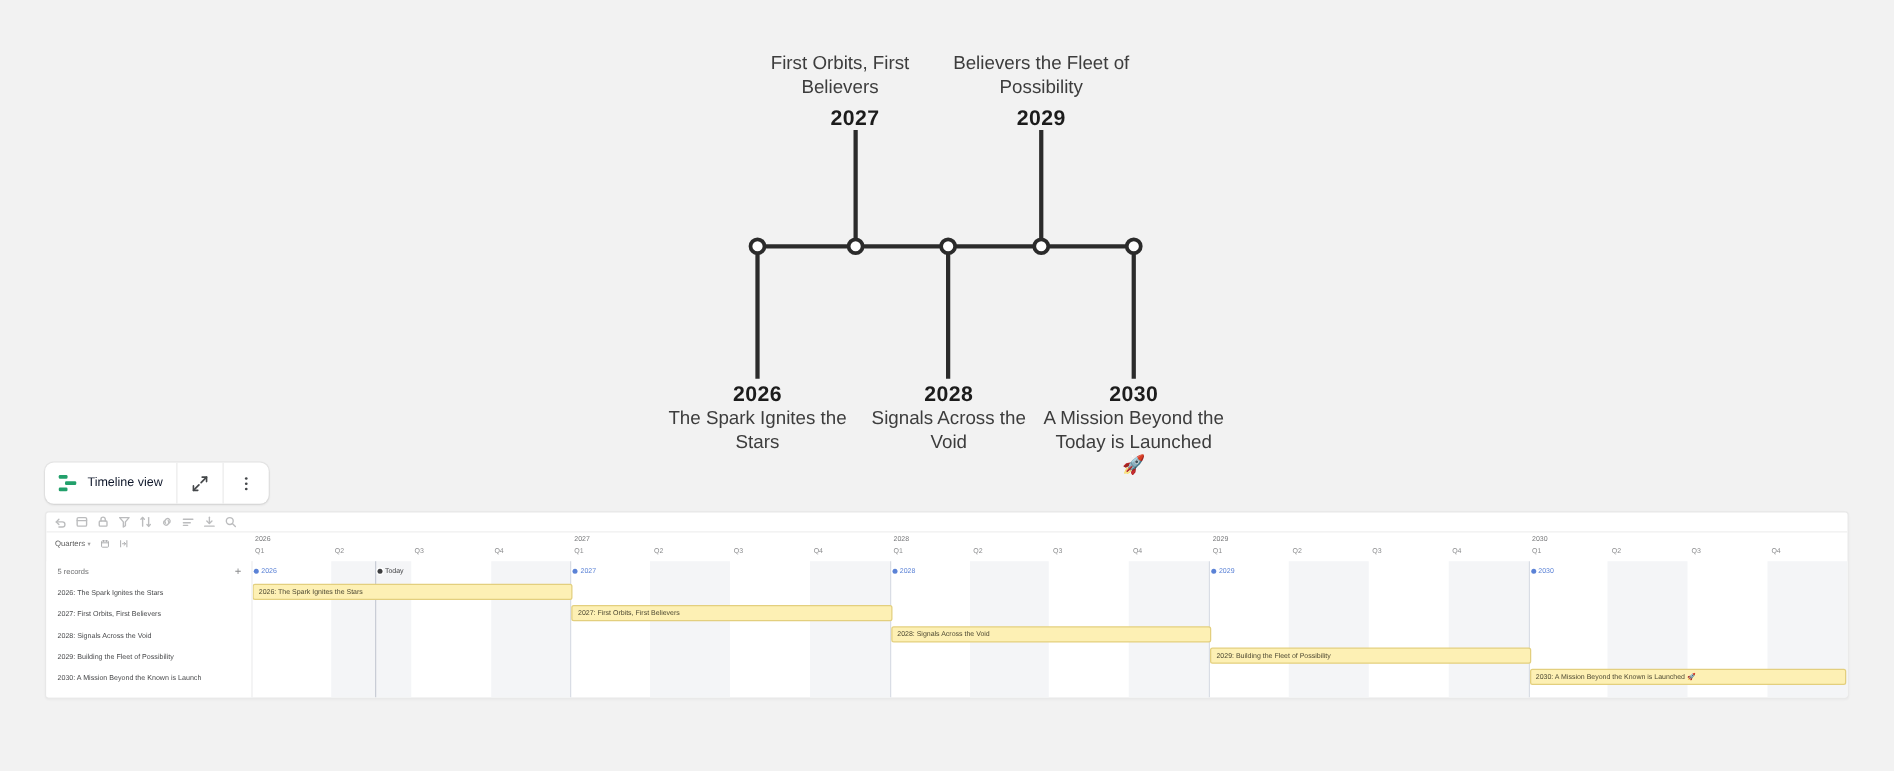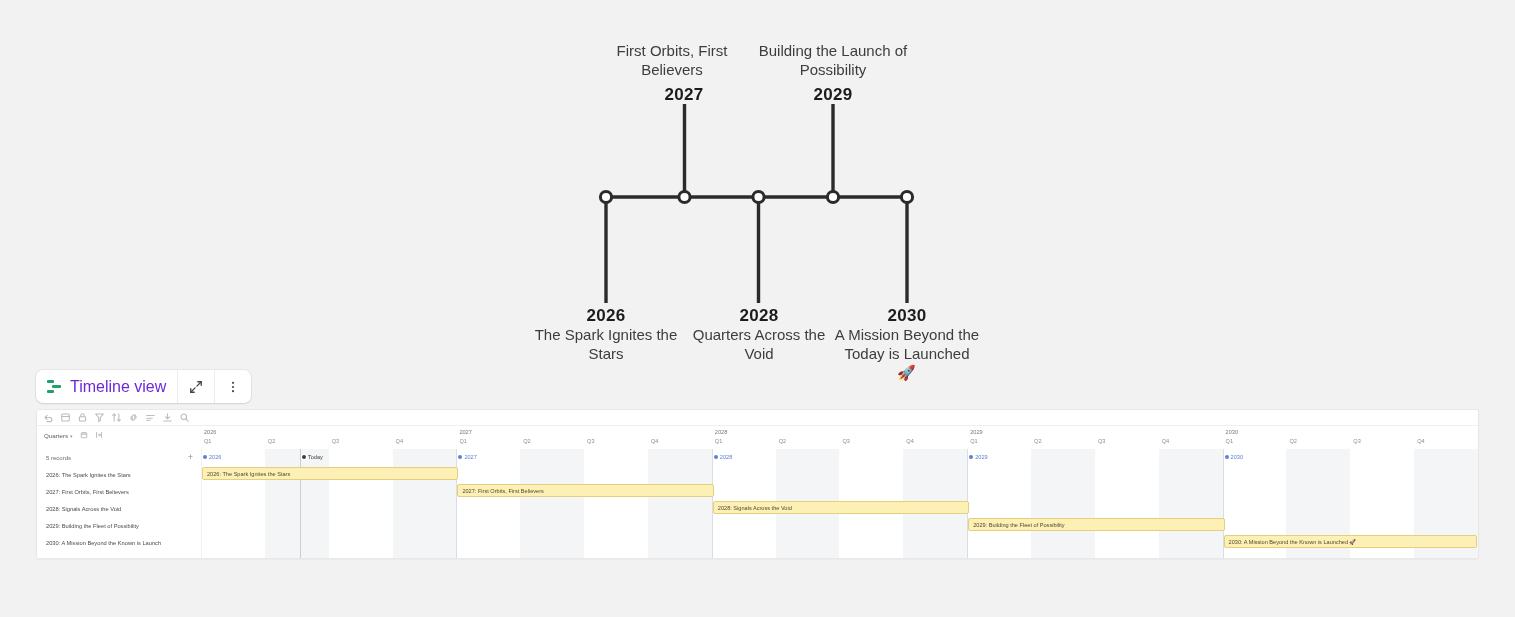--- a/index.html
+++ b/index.html
@@ -35,21 +35,21 @@
     border-radius:7px;
     box-shadow:0 1px 2px rgba(0,0,0,.10),0 0 0 1px rgba(0,0,0,.04);
     font-size:14px;
   }
   #viewbar .vb-seg{
     display:flex;align-items:center;
     padding:0 11px;
     cursor:default;
   }
   #viewbar .vb-seg + .vb-seg{border-left:1px solid #ececec;}
-  .vb-title{font-size:16px;color:#6d28d9;margin-left:8px;}
+  .vb-title{font-size:10px;color:#0f172a;margin-left:8px;}
   .gantt-glyph{display:inline-block;width:15px;height:13px;position:relative;}
   .gantt-glyph i{position:absolute;display:block;background:#22a06b;border-radius:1px;}
   .gantt-glyph i:nth-child(1){left:0;top:0;width:7px;height:3px;}
   .gantt-glyph i:nth-child(2){left:5px;top:5px;width:9px;height:3px;}
   .gantt-glyph i:nth-child(3){left:0;top:10px;width:7px;height:3px;}
 
   .icon-expand svg,.icon-dots svg{display:block;}
 
   
   #gantt{
@@ -154,28 +154,28 @@
     <circle cx="606" cy="197" r="5.6" fill="#ffffff" stroke="#2b2b2b" stroke-width="3"></circle>
     <circle cx="684.5" cy="197" r="5.6" fill="#ffffff" stroke="#2b2b2b" stroke-width="3"></circle>
     <circle cx="758.5" cy="197" r="5.6" fill="#ffffff" stroke="#2b2b2b" stroke-width="3"></circle>
     <circle cx="833" cy="197" r="5.6" fill="#ffffff" stroke="#2b2b2b" stroke-width="3"></circle>
     <circle cx="907" cy="197" r="5.6" fill="#ffffff" stroke="#2b2b2b" stroke-width="3"></circle>
   </svg>
 
   <div class="dg-label dg-title" style="left:592px;top:42px;width:160px;">First Orbits, First Believers</div>
   <div class="dg-label dg-year" style="left:634px;top:84px;width:100px;">2027</div>
 
-  <div class="dg-label dg-title" style="left:758px;top:42px;width:150px;">Building the Launch of Possibility</div>
+  <div class="dg-label dg-title" style="left:758px;top:42px;width:150px;">Believers the Fleet of Possibility</div>
   <div class="dg-label dg-year" style="left:783px;top:84px;width:100px;">2029</div>
 
   <div class="dg-label dg-year" style="left:556px;top:305px;width:100px;">2026</div>
   <div class="dg-label dg-title" style="left:528px;top:326px;width:156px;text-align:center;">The Spark Ignites the Stars</div>
 
   <div class="dg-label dg-year" style="left:709px;top:305px;width:100px;">2028</div>
-  <div class="dg-label dg-title" style="left:686px;top:326px;width:146px;">Quarters Across the Void</div>
+  <div class="dg-label dg-title" style="left:686px;top:326px;width:146px;">Signals Across the Void</div>
 
   <div class="dg-label dg-year" style="left:857px;top:305px;width:100px;">2030</div>
   <div class="dg-label dg-title" style="left:834px;top:326px;width:146px;">A Mission Beyond the Today is Launched 🚀</div>
 </div>
 
 <div id="viewbar">
   <div class="vb-seg">
     <span class="gantt-glyph">
         <i></i>
         <i></i>

